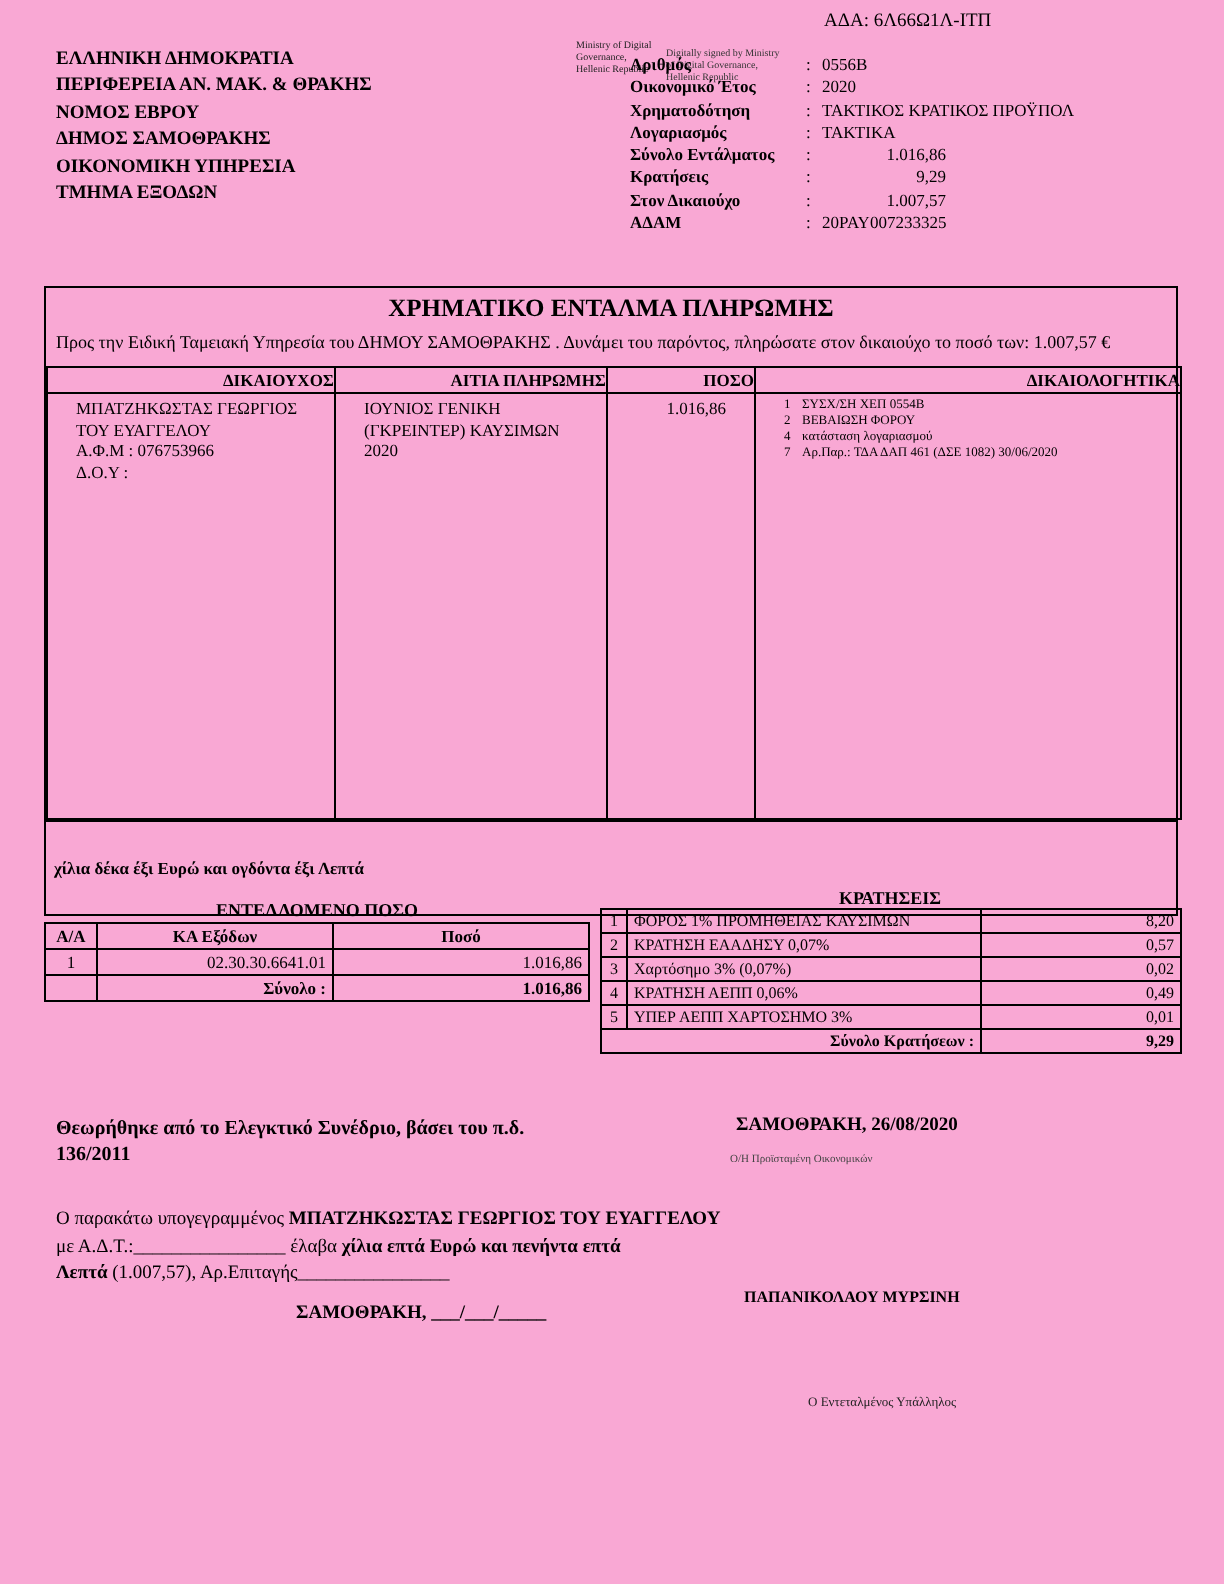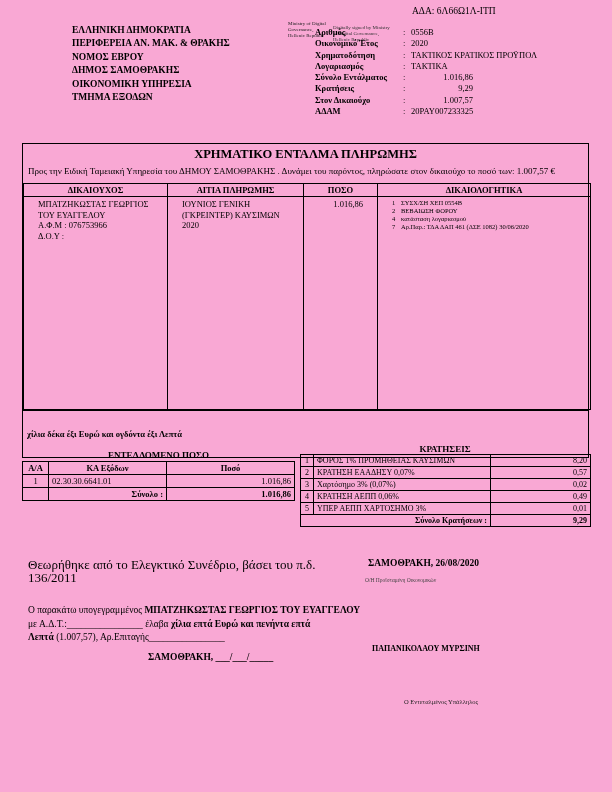--- a/index.html
+++ b/index.html
@@ -6,66 +6,66 @@
   html,body { background:#ffffff; }
   .page {
     position:relative; width:612px; height:792px; background:#f9a8d4;
     font-family:"Liberation Serif","DejaVu Serif",serif; color:#000; overflow:hidden;
   }
   .abs { position:absolute; }
   .b { font-weight:bold; }
 
   .ada { left:412px; top:6px; font-size:9.5px; }
 
-  .agency { left:28px; top:24px; font-size:9.5px; font-weight:bold; line-height:13.4px;margin-left:44px; }
+  .agency { left:28px; top:24px; font-size:9.5px; font-weight:bold; line-height:13.4px; }
 
   .stamp-left  { left:288px; top:21px; font-size:5px; line-height:6px; color:#222; }
   .stamp-right { left:333px; top:25px; font-size:5px; line-height:6px; color:#333; }
 
   .fields { left:315px; top:27px; font-size:8.5px; line-height:11.3px; width:265px; }
   .frow { display:flex; white-space:nowrap; }
   .flabel { font-weight:bold; width:88px; }
   .fcolon { width:8px; }
   .fcolon::before { content:":"; }
   .fvalue.num { width:62px; text-align:right; }
 
   .main-box { left:22px; top:143px; width:567px; border:1px solid #000; }
   .warrant-title { text-align:center; font-weight:bold; font-size:12.5px; padding-top:3px; }
   .warrant-intro { font-size:9px; line-height:11px; padding:4px 5px 0 5px; }
   .warrant-table { width:100%; border-collapse:collapse; table-layout:fixed; margin-top:6px; }
   .warrant-table th, .warrant-table td { border:1px solid #000; vertical-align:top; }
-  .warrant-table th { font-weight:bold; text-align:center; font-size:8.5px; padding:1px 0; }
+  .warrant-table th { font-weight:bold; text-align:right; font-size:8.5px; padding:1px 0; }
   .warrant-table td { font-size:8.5px; padding:2px 14px; }
   .body-row td { height:213px; }
   .cell-amount { text-align:right; }
   .cell-line { line-height:10.5px; }
   .docs-line { display:flex; gap:3px; font-size:6.5px; line-height:8px; }
   .docs-num { width:6px; flex:none; }
   .words-row { border-top:1px solid #000; font-size:8.5px; font-weight:bold; padding:18px 4px; min-height:14px; }
 
   .mid-left-title { left:22px; top:450px; width:273px; text-align:center; font-weight:bold; font-size:9px; }
   .ordered-table { left:22px; top:461px; border-collapse:collapse; }
   .ordered-table th, .ordered-table td { border:1px solid #000; font-size:8.5px; padding:1px 3px;margin-top:36px; }
   .ordered-table th { font-weight:bold; text-align:center; }
   .oa-col-aa { width:26px; text-align:center; }
-  .oa-col-ka { width:118px; }
+  .oa-col-ka { width:118px;text-align:right; }
   .oa-col-amt { width:128px; text-align:right; }
   .oa-total-label { text-align:right; font-weight:bold; }
   .oa-total-val { font-weight:bold; }
 
   .ded-title { left:300px; top:444px; width:290px; text-align:center; font-weight:bold; font-size:9px; }
   .ded-table { left:300px; top:454px; border-collapse:collapse; }
   .ded-table td { border:1px solid #000; font-size:8px; padding:0.5px 3px; line-height:10px; }
   .ded-num { width:13px; text-align:center; }
   .ded-label { width:177px; }
   .ded-amt { width:100px; text-align:right; }
   .ded-total-label { text-align:right; font-weight:bold; }
   .ded-total-val { font-weight:bold; }
 
-  .audit { left:28px; top:558px; font-size:13px; font-weight:normal; line-height:13px; }
+  .audit { left:28px; top:558px; font-size:10px; font-weight:bold; line-height:13px; }
   .place-date { left:368px; top:558px; font-size:9.5px; font-weight:bold; }
   .officer-title { left:365px; top:577px; font-size:5.5px; color:#444; }
 
   .receipt { left:28px; top:604px; font-size:9.5px; line-height:13.5px; }
 
   .sign-place { left:148px; top:652px; font-size:9.5px; font-weight:bold; }
   .issuer-name { left:372px; top:644px; font-size:8px; font-weight:bold; }
   .issuer-title { left:404px; top:698px; font-size:6.5px; color:#222; }
 </style>
 </head>

